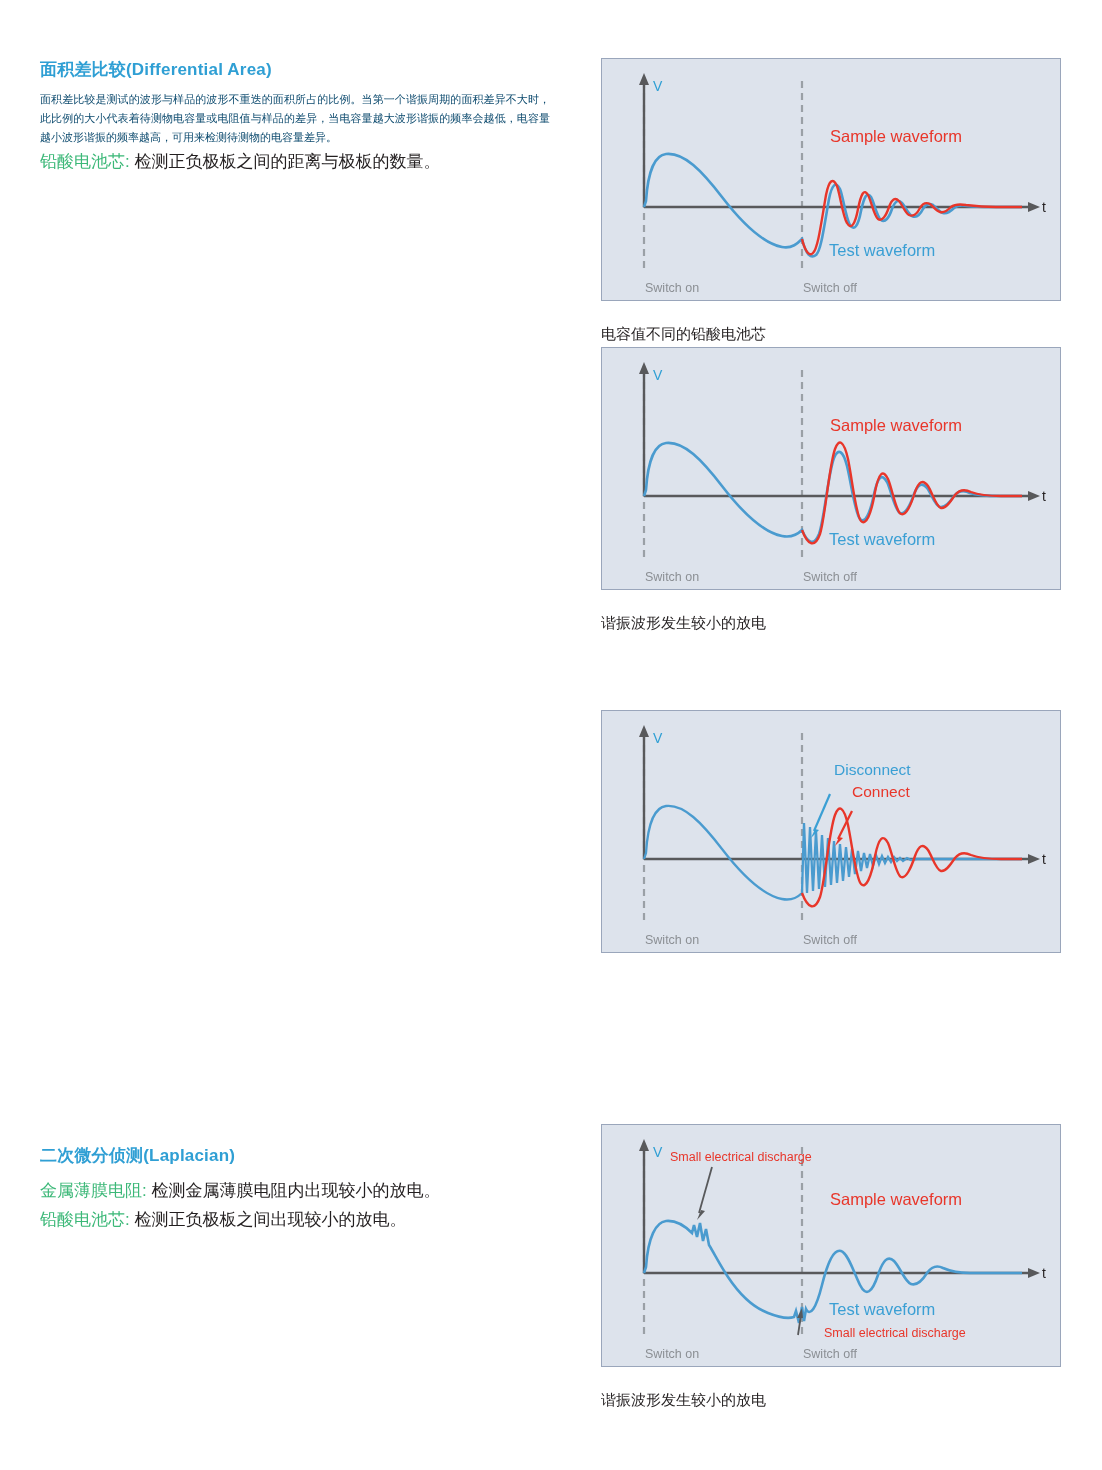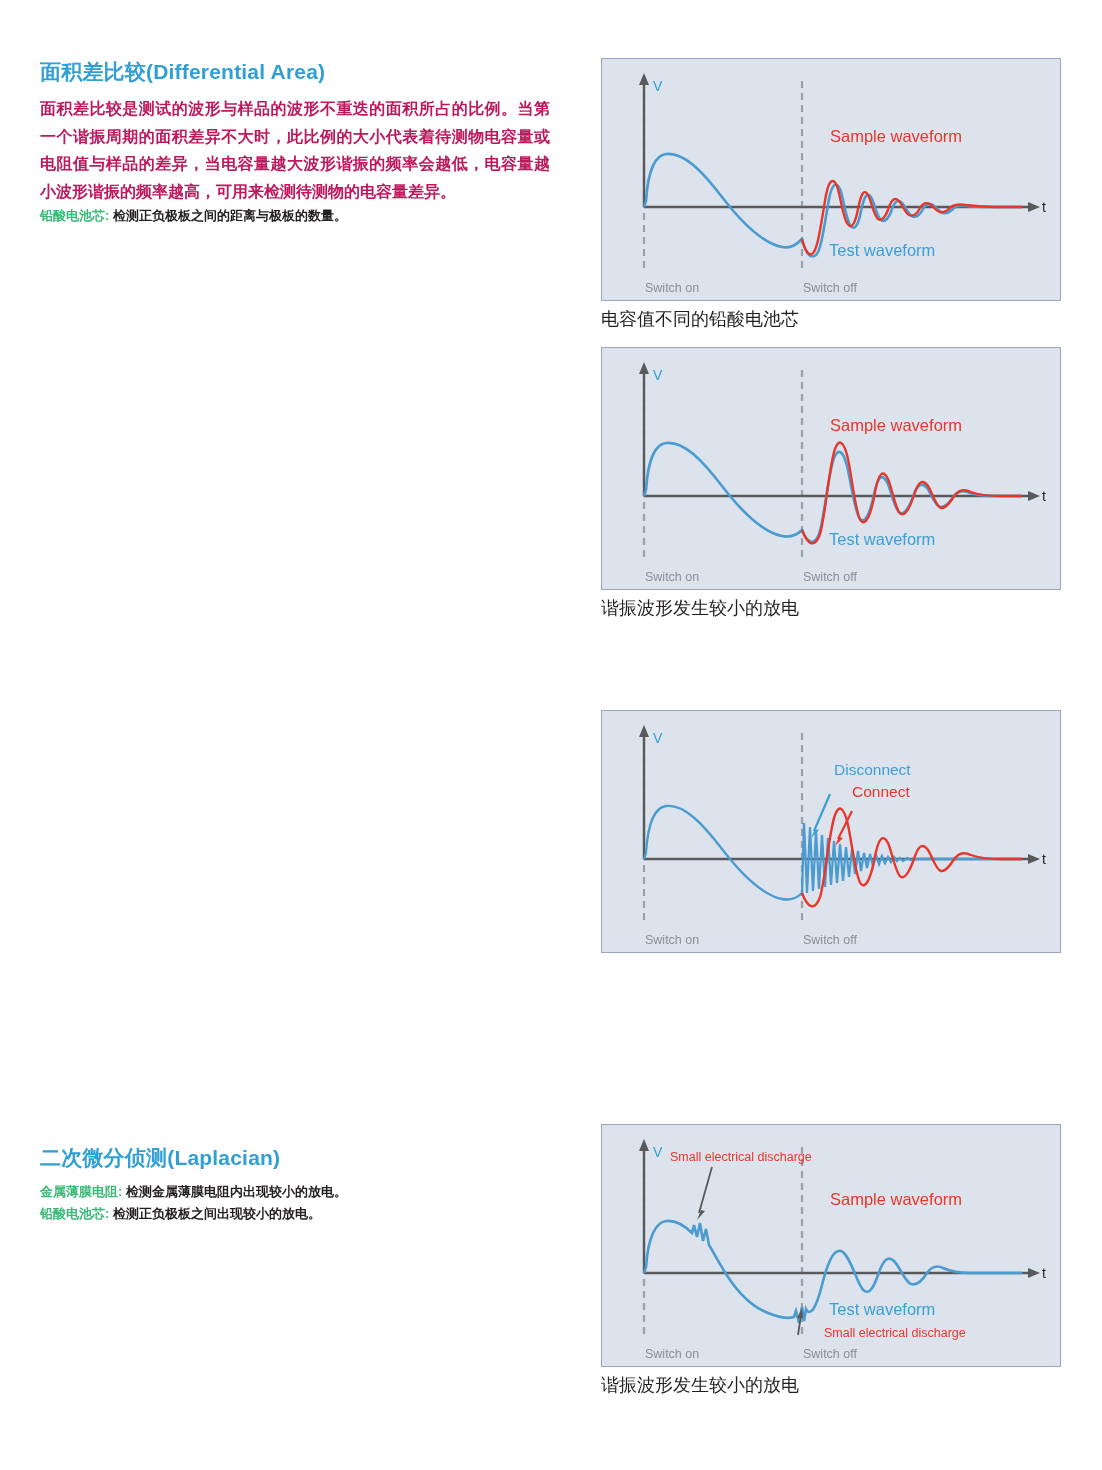--- a/index.html
+++ b/index.html
@@ -17,53 +17,51 @@
   }
   .section {
     position: absolute;
     display: flex;
   }
   .text-col {
     width: 510px;
   }
   .sec-title {
     color: #2f9fd4;
-    font-size: 21px;
+    font-size: 17px;
     font-weight: bold;
     margin-bottom: 9px;
     letter-spacing: 0.2px;
   }
   .sec-body {
-    color: #be185d;
-    font-size: 16px;
+    color: #0c4a6e;
+    font-size: 11px;
     line-height: 1.72;
     text-align: justify;
-    font-weight: bold;
   }
   .note {
-    font-size: 13px;
+    font-size: 17px;
     line-height: 1.72;
     color: #231f20;
-    font-weight: bold;
   }
   .note .tag {
     color: #3cb878;
   }
   .fig-wrap {
     position: absolute;
   }
   .fig-box {
     background: #dde3ec;
     border: 1px solid #9aa6bb;
     position: relative;
     overflow: hidden;
   }
   .fig-cap {
-    margin-top: 6px;
-    font-size: 18px;
+    margin-top: 24px;
+    font-size: 15px;
     color: #231f20;
   }
   svg { display: block; }
   .lbl { font-family: "Liberation Sans", sans-serif; }
 </style>
 </head>
 <body>
 
 <div class="page">
 

